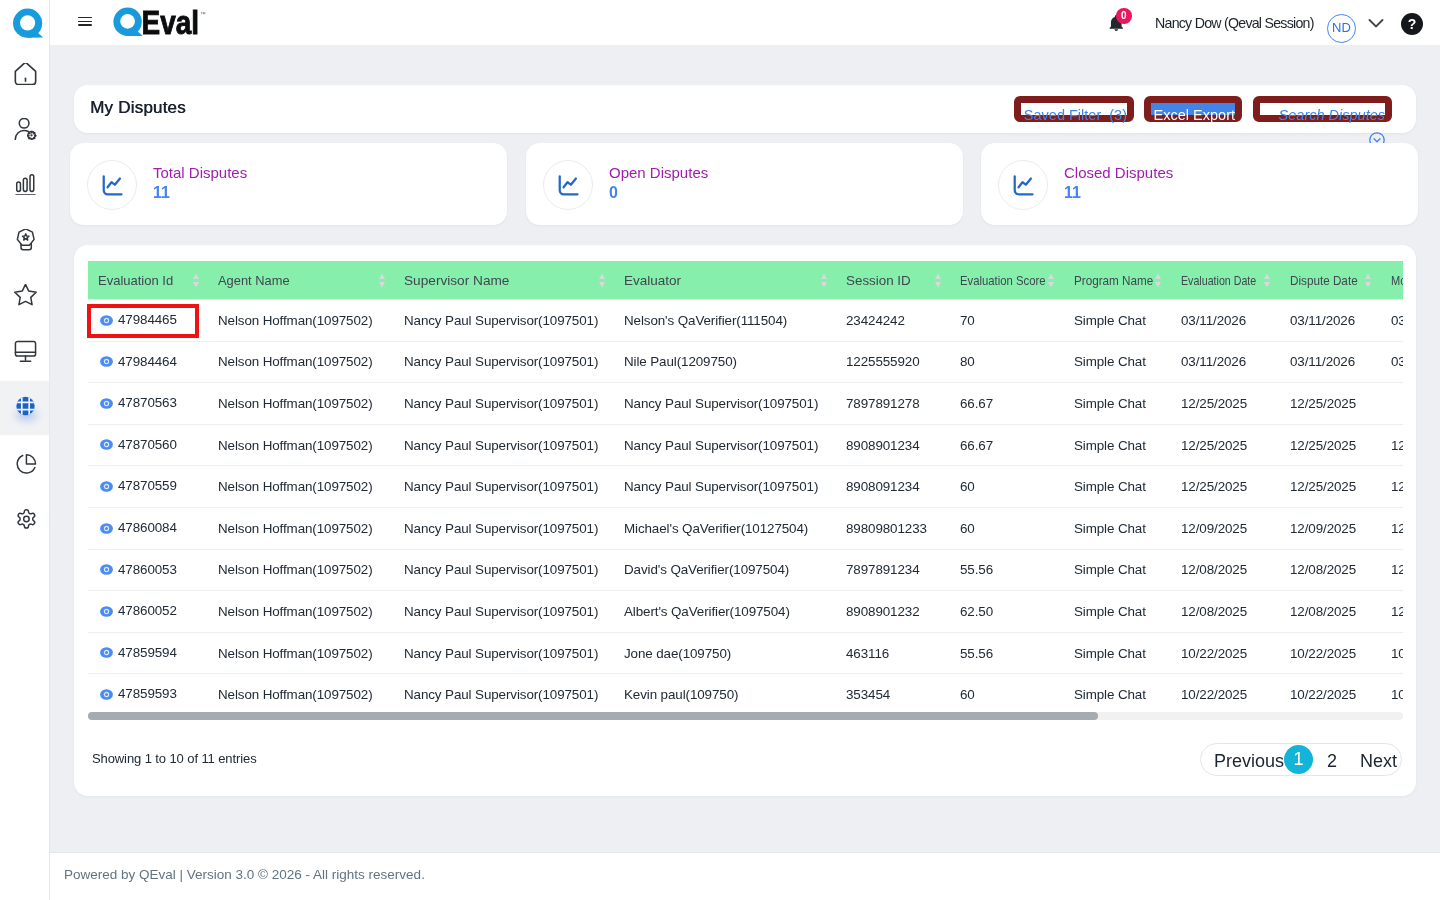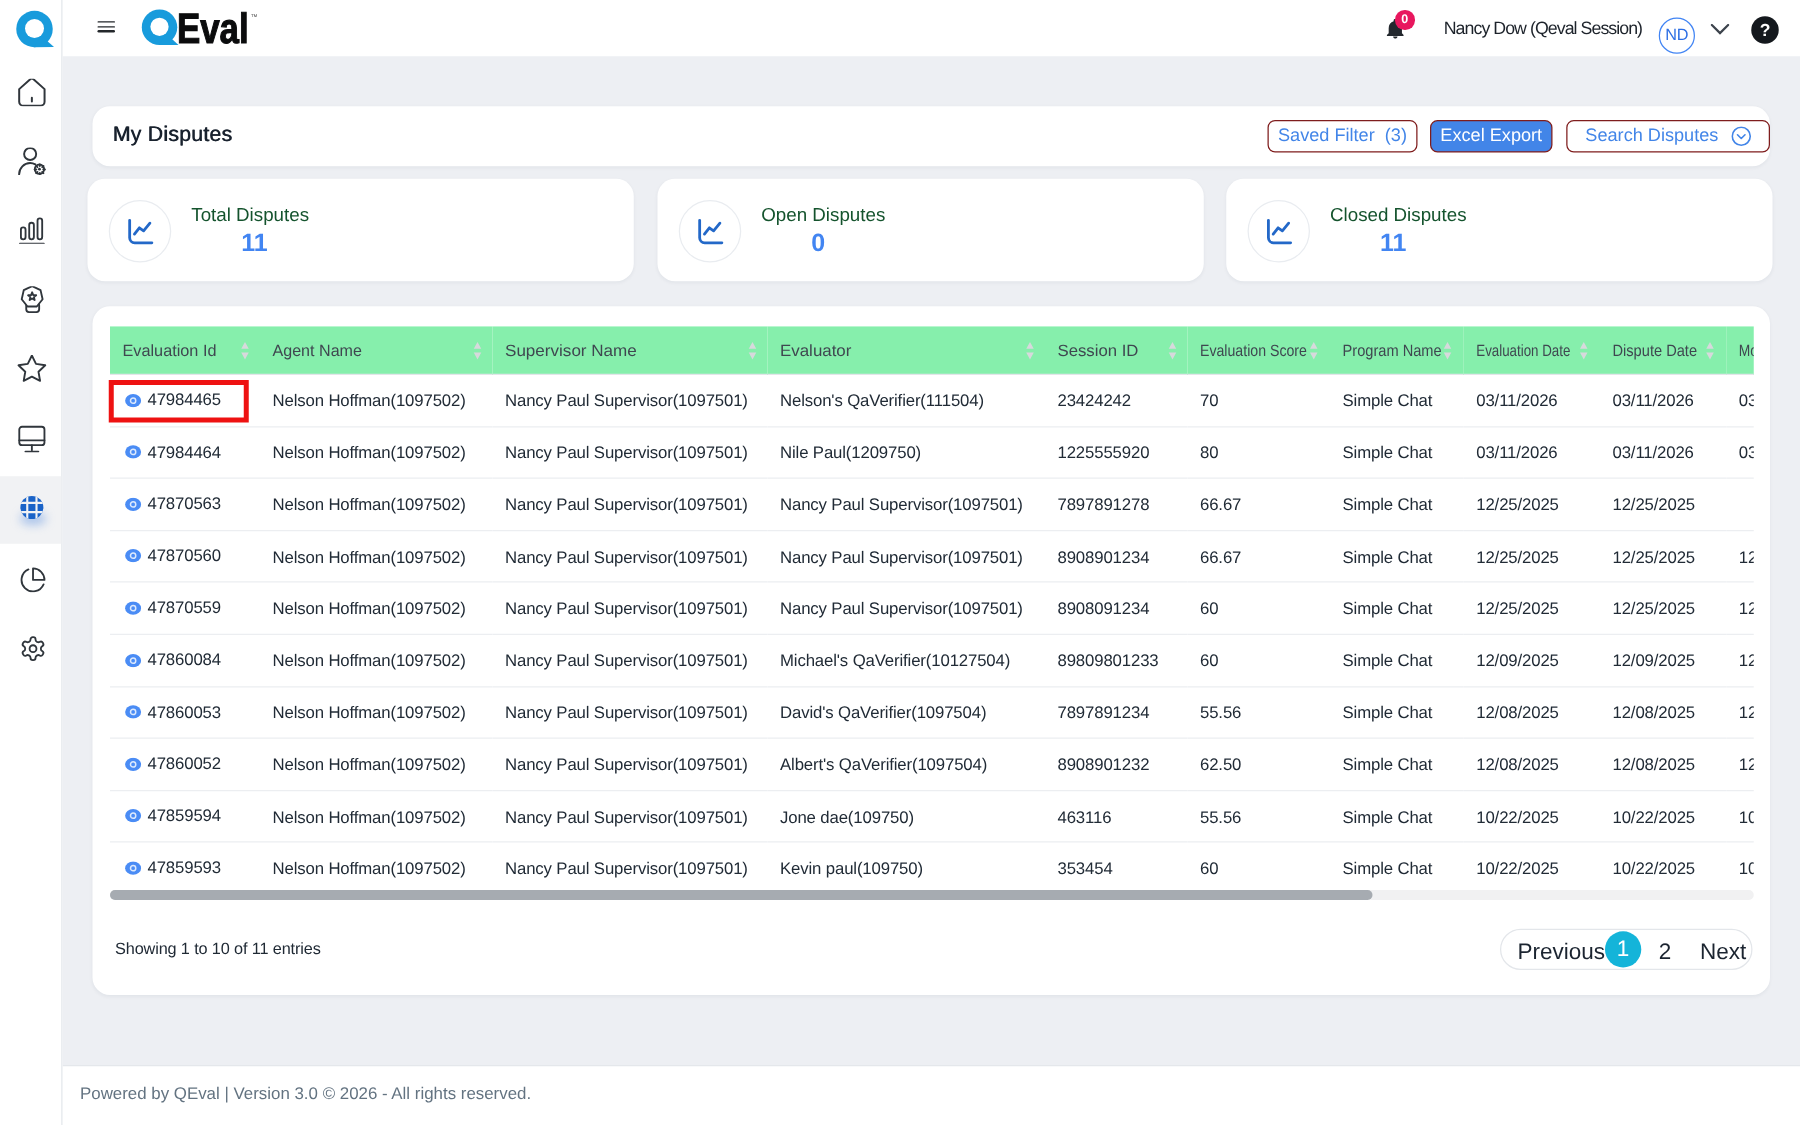--- a/index.html
+++ b/index.html
@@ -19,26 +19,26 @@
   
   #main { position:absolute; left:50px; top:45px; width:1390px; height:807px; background:#edeff3; }
   #banner { position:absolute; left:3px; top:2px; width:1384px; height:33px; background:#d6e2fa;
      border:1px solid #c3d2f6; border-radius:9px; font-size:13px; color:#2a3240;
      line-height:30px; padding-left:10.5px; letter-spacing:.05px; }
   #headcard { position:absolute; left:24px; top:40px; width:1342px; height:48px; background:#fff;
      border-radius:14px; box-shadow:0 1px 3px rgba(25,39,62,.05); }
   #headcard h1 { font-size:17px; font-weight:400; color:#19222e; position:absolute;
      left:16px; top:13px; letter-spacing:.2px; text-shadow:.5px 0 0 #19222e; }
   .btn { position:absolute; height:26px; border-radius:6px; font-size:14.5px; line-height:24px;
-     text-align:center; color:#4285e8; border:1px solid #7f1d1d; background:#fff; top:11px; }
+     text-align:right; color:#4285e8; border:7px solid #7f1d1d; background:#fff; top:11px; }
   .statcard { position:absolute; top:98px; width:437px; height:82px; background:#fff; border-radius:14px; box-shadow:0 1px 3px rgba(25,39,62,.05); }
   .statcircle { position:absolute; left:17px; top:17px; width:50px; height:50px; border-radius:50%;
      border:1px solid #e9ecf0; display:flex; align-items:center; justify-content:center; }
-  .statlabel { position:absolute; left:83px; top:21px; font-size:15px; color:#14532d; }
-  .statnum  { position:absolute; left:83px; top:41px; font-size:20px; color:#4285f2; font-weight:700;margin-left:40px; }
+  .statlabel { position:absolute; left:83px; top:21px; font-size:15px; color:#a21caf; }
+  .statnum  { position:absolute; left:83px; top:41px; font-size:16px; color:#4285f2; font-weight:700; }
   
   #tablecard { position:absolute; left:24px; top:200px; width:1342px; height:551px; background:#fff;
      border-radius:14px; box-shadow:0 1px 3px rgba(25,39,62,.05); }
   #twrap { position:absolute; left:14px; top:16px; width:1315px; height:451px; overflow:hidden; }
   table { border-collapse:separate; border-spacing:0; table-layout:fixed; width:1515px; }
   th { height:39px; background:#86efac; font-size:13px; font-weight:400; color:#3f4750;
      text-align:left; padding-left:10px; position:relative; border-bottom:1px solid #e3e5e9; }
   td { height:41.6px; font-size:13.4px; letter-spacing:-.1px; color:#212b36; padding-left:10px;
      border-bottom:1px solid #eceef1; white-space:nowrap; }
   .sort { position:absolute; right:8px; top:12px; }
@@ -152,21 +152,21 @@
   <svg class="sicon" style="top:507px;" width="49" height="22" viewBox="-13.5 -1 49 24" fill="none" stroke="#30363c" stroke-width="1.6" stroke-linecap="round" stroke-linejoin="round">
     <path d="M12.22 2h-.44a2 2 0 0 0-2 2v.18a2 2 0 0 1-1 1.73l-.43.25a2 2 0 0 1-2 0l-.15-.08a2 2 0 0 0-2.73.73l-.22.38a2 2 0 0 0 .73 2.73l.15.1a2 2 0 0 1 1 1.72v.51a2 2 0 0 1-1 1.74l-.15.09a2 2 0 0 0-.73 2.73l.22.38a2 2 0 0 0 2.73.73l.15-.08a2 2 0 0 1 2 0l.43.25a2 2 0 0 1 1 1.73V20a2 2 0 0 0 2 2h.44a2 2 0 0 0 2-2v-.18a2 2 0 0 1 1-1.73l.43-.25a2 2 0 0 1 2 0l.15.08a2 2 0 0 0 2.73-.73l.22-.39a2 2 0 0 0-.73-2.73l-.15-.08a2 2 0 0 1-1-1.74v-.5a2 2 0 0 1 1-1.74l.15-.09a2 2 0 0 0 .73-2.73l-.22-.38a2 2 0 0 0-2.73-.73l-.15.08a2 2 0 0 1-2 0l-.43-.25a2 2 0 0 1-1-1.73V4a2 2 0 0 0-2-2z"></path>
       <circle cx="12" cy="12" r="3"></circle>
   </svg>
 </div>
 <div id="main">
   <div id="headcard">
     <h1>My Disputes</h1>
     <div class="btn" style="left:940px; width:120px;">Saved Filter&nbsp;&nbsp;(3)</div>
     <div class="btn" style="left:1070px; width:98px; background:#4285e8; color:#fff;">Excel Export</div>
-    <div class="btn" style="left:1179px; width:163px;" style2=""><span style="vertical-align:1px;">Search Disputes</span>  <svg width="16" height="16" viewBox="0 0 16 16" style="vertical-align:-3px; margin-left:6px;">
+    <div class="btn" style="left:1179px; width:139px;font-style:italic;" style2=""><span style="vertical-align:1px;">Search Disputes</span>  <svg width="16" height="16" viewBox="0 0 16 16" style="vertical-align:-3px; margin-left:6px;">
           <circle cx="8" cy="8" r="7.2" fill="none" stroke="#4285e8" stroke-width="1.3"></circle>
           <path d="M5 6.8 L8 9.8 L11 6.8" fill="none" stroke="#4285e8" stroke-width="1.3" stroke-linecap="round" stroke-linejoin="round"></path>
         </svg></div>
   </div>
   <div class="statcard" style="left:20px;">
     <div class="statcircle">
         <svg width="27" height="27" viewBox="0 0 24 24" fill="none" stroke="#2368c8" stroke-width="2" stroke-linecap="round" stroke-linejoin="round">
           <path d="M4.2 3.8 v12.4 a3.6 3.6 0 0 0 3.6 3.6 H20"></path>
           <path d="M7.6 13.6 l3.5-4.5 3 2.2 4.5-5.5"></path>
         </svg>

